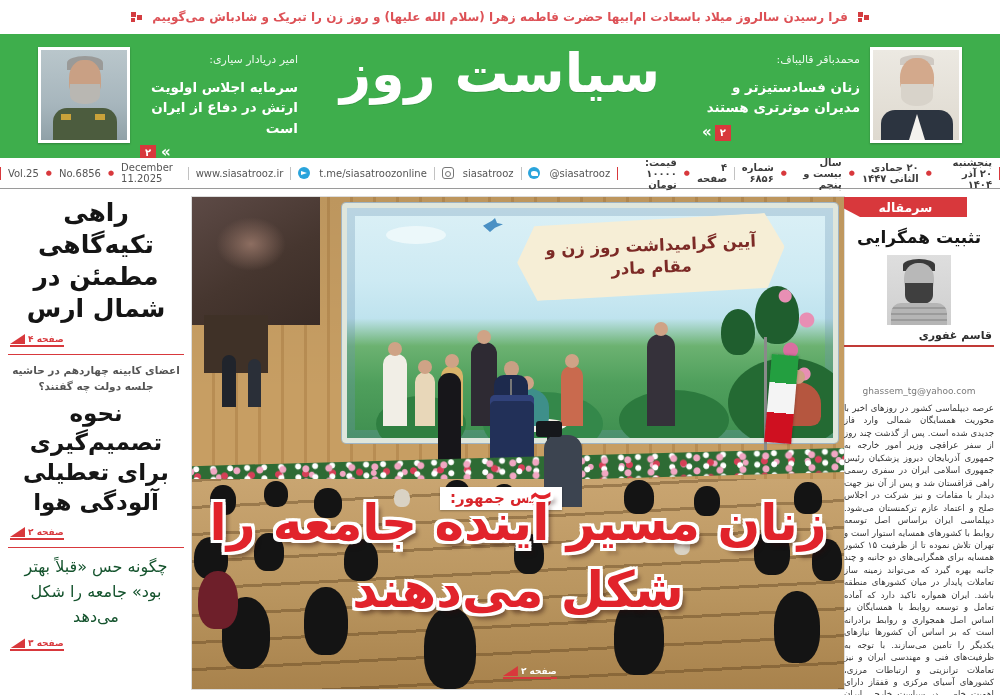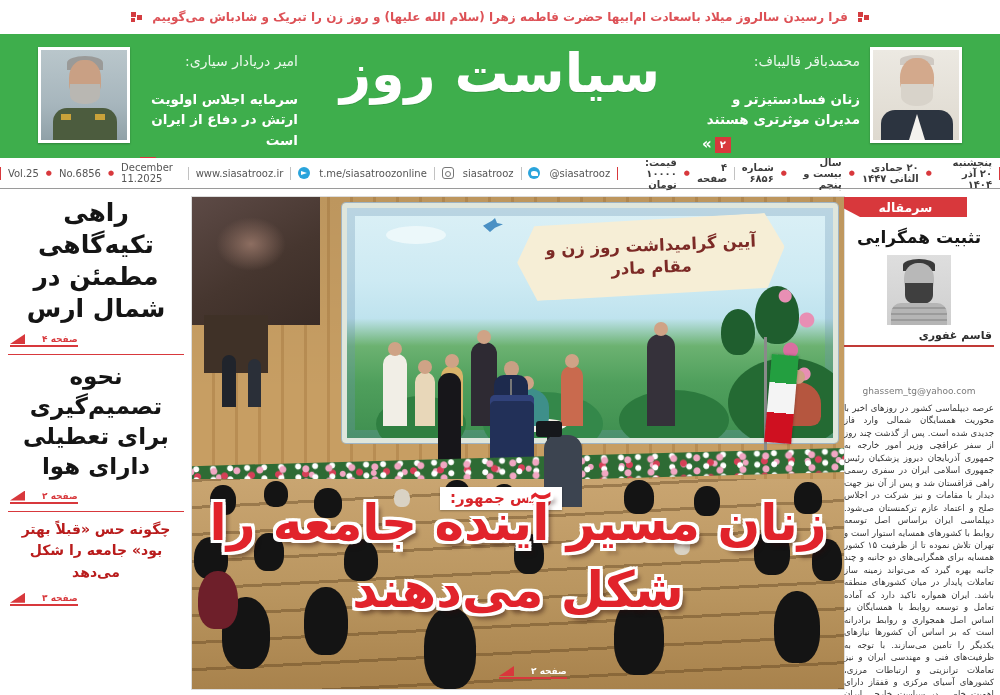--- a/index.html
+++ b/index.html
@@ -39,21 +39,21 @@
   .p-sayyari .rank2 { position:absolute; right:22px; bottom:20px; width:10px; height:6px; background:#c9a23a; }
   
   .p-ghalibaf .ibg { background:linear-gradient(180deg,#ece9e2 0%,#ded9cf 100%); }
   .p-ghalibaf .head { position:absolute; left:27px; top:8px; width:34px; height:42px; background:#d3a98c; border-radius:46% 46% 44% 44%; }
   .p-ghalibaf .hair { position:absolute; left:27px; top:5px; width:34px; height:10px; background:#cfc9c2; border-radius:50% 50% 0 0; }
   .p-ghalibaf .beard { position:absolute; left:28px; top:34px; width:32px; height:22px; background:#d8d3ca; border-radius:0 0 46% 46%; }
   .p-ghalibaf .body { position:absolute; left:8px; bottom:0; width:72px; height:30px; background:#2c3440; border-radius:14px 14px 0 0; }
   .p-ghalibaf .shirt { position:absolute; left:36px; bottom:0; width:16px; height:26px; background:#f4f2ee; clip-path:polygon(50% 0,100% 100%,0 100%); }
 
   .ttext { direction:rtl; text-align:right; color:#fff; padding-top:6px; width:158px; }
-  .tkicker { font-size:14px; color:#eaf8ec; margin-bottom:20px; }
+  .tkicker { font-size:11px; color:#eaf8ec; margin-bottom:11px; }
   .ttitle { font-size:13.5px; font-weight:bold; line-height:1.5; }
   .tmark { display:flex; align-items:center; gap:5px; margin-top:7px; direction:ltr; }
   .t-right .tmark { justify-content:flex-start; }
   .tpagebox { width:16px; height:16px; background:#d8383c; color:#fff; font-size:10px; font-weight:bold;
               display:flex; align-items:center; justify-content:center; }
   .tchev { color:#fff; font-size:15px; font-weight:bold; line-height:1; letter-spacing:-2px; }
 
   
   .infobar { position:absolute; left:0; top:158px; width:100%; height:31px; background:#fff;
              border-bottom:1px solid #9a9a9a; display:flex; align-items:center; justify-content:center; gap:7px;
@@ -74,23 +74,23 @@
                   border-radius:60% 90% 10% 60%; }
 
   
   .content { position:absolute; left:0; top:189px; width:100%; height:506px; }
 
   
   .leftcol { position:absolute; left:8px; top:8px; width:176px; height:498px; direction:rtl; text-align:center; overflow:hidden; }
   .kicker { font-size:10.5px; font-weight:bold; color:#555; line-height:1.55; margin-bottom:4px; }
   .h-big { font-size:25px; font-weight:900; color:#151515; line-height:1.28; letter-spacing:-0.5px; }
   .h-mid { font-size:23px; font-weight:900; color:#151515; line-height:1.3; letter-spacing:-0.5px; }
-  .h-sm { font-size:14px; font-weight:700; color:#b91c1c; line-height:1.55; }
+  .h-sm { font-size:16px; font-weight:400; color:#14532d; line-height:1.55; }
   .pm-row { text-align:left; padding:2px 2px 0 2px; }
-  .pagemark { display:inline-flex; align-items:flex-end; gap:17px; direction:rtl;
+  .pagemark { display:inline-flex; align-items:flex-end; gap:3px; direction:rtl;
               border-bottom:2px solid #d8383c; padding-bottom:1px; }
   .pagemark .pm-t { color:#d8383c; font-size:9px; font-weight:bold; }
   .pagemark .pm-arrow { width:15px; height:10px; background:#d8383c; clip-path:polygon(0 100%,100% 0,100% 100%); }
   .pagemark.onphoto .pm-t { color:#fff; }
   .redrule { border:none; border-top:1.5px solid #d8383c; margin:7px 0; }
 
   
   .photo { position:absolute; left:192px; top:8px; width:652px; height:492px; overflow:hidden;
            box-shadow:0 0 0 1px #ddd; background:
            repeating-linear-gradient(90deg,#c79e63 0 20px,#b88d53 20px 23px); }
@@ -325,21 +325,22 @@
     <aside class="leftcol">
       <div>
         <div class="h-big">راهی تکیه‌گاهی مطمئن در شمال ارس</div>
         <div class="pm-row"><span class="pagemark">
               <span class="pm-t">صفحه ۴</span>
               <span class="pm-arrow"></span>
             </span></div>
       </div>
       <hr class="redrule">
       <div>
-        <div class="h-mid">نحوه تصمیم‌گیری برای تعطیلی دارای هوا</div>
+        <div class="kicker">اعضای کابینه چهاردهم در حاشیه جلسه دولت چه گفتند؟</div>
+        <div class="h-mid">نحوه تصمیم‌گیری برای تعطیلی آلودگی هوا</div>
         <div class="pm-row"><span class="pagemark">
               <span class="pm-t">صفحه ۲</span>
               <span class="pm-arrow"></span>
             </span></div>
       </div>
       <hr class="redrule">
       <div>
         <div class="h-sm">چگونه حس «قبلاً بهتر بود» جامعه را شکل می‌دهد</div>
         <div class="pm-row"><span class="pagemark">
               <span class="pm-t">صفحه ۳</span>

